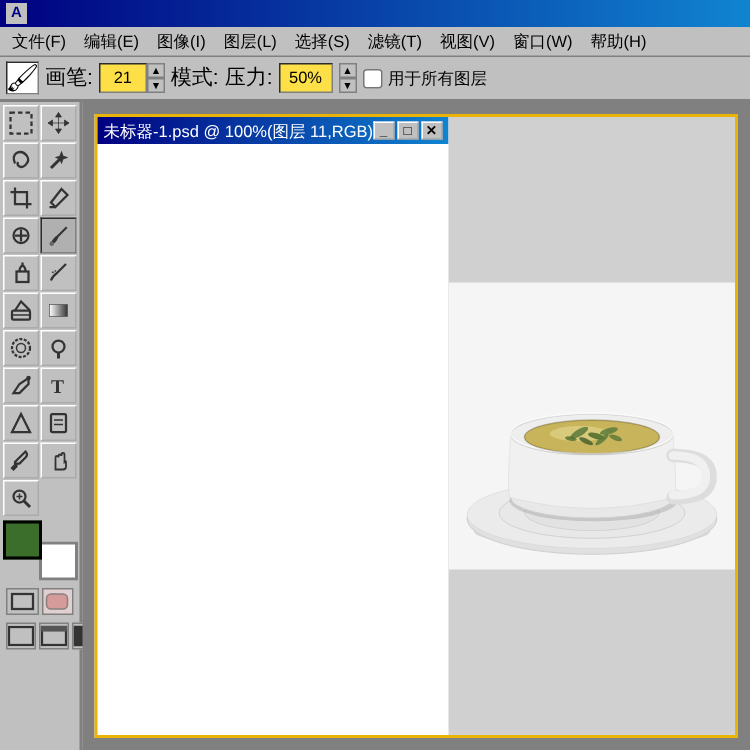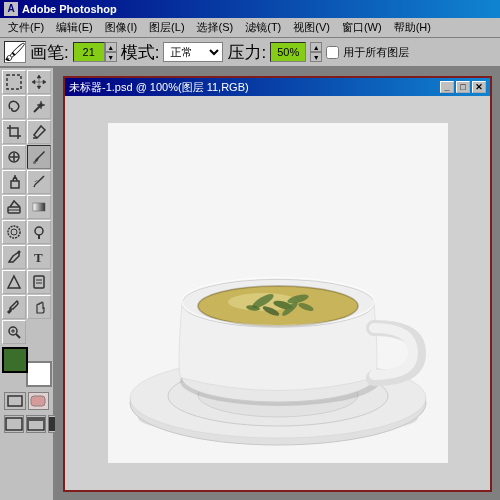--- a/index.html
+++ b/index.html
@@ -56,21 +56,21 @@
     #options-bar {
       background: #c0c0c0;
       height: 30px;
       display: flex;
       align-items: center;
       padding: 0 4px;
       border-bottom: 2px solid #808080;
       gap: 4px;
     }
     .options-label {
-      font-size: 17px;
+      font-size: 14px;
       white-space: nowrap;
     }
     .options-icon {
       width: 22px;
       height: 22px;
       background: white;
       border: 1px inset #808080;
       display: flex;
       align-items: center;
       justify-content: center;
@@ -80,21 +80,21 @@
       height: 20px;
       font-size: 11px;
       background: white;
       border: 1px solid #808080;
       padding: 0 2px;
     }
     .options-input {
       width: 40px;
       height: 20px;
       font-size: 11px;
-      background: #84cc16;
+      background: #fde047;
       border: 1px inset #808080;
       text-align: center;
     }
     .options-stepper {
       display: flex;
       flex-direction: column;
       height: 20px;
     }
     .stepper-btn {
       width: 12px;
@@ -221,24 +221,23 @@
     #canvas-area {
       flex: 1;
       background: #808080;
       padding: 8px;
       overflow: hidden;
     }
 
     
     #doc-window {
       background: white;
-      border: 2px solid #7f1d1d;
+      border: 2px solid #eab308;
       height: 100%;
       display: flex;
-      flex-direction: column;
     }
     #doc-title-bar {
       background: linear-gradient(to right, #000080, #1084d0);
       color: white;
       height: 18px;
       display: flex;
       align-items: center;
       justify-content: space-between;
       padding: 0 4px;
       font-size: 11px;
@@ -277,21 +276,20 @@
       width: 340px;
       height: 340px;
       position: relative;
     }
   </style>
 </head>
 <body>
 
 <div id="title-bar">
   <span class="title-icon">A</span>
-  <span>Adobe Photoshop</span>
 </div>
 
 <div id="menu-bar">
   <span class="menu-item">文件(F)</span>
   <span class="menu-item">编辑(E)</span>
   <span class="menu-item">图像(I)</span>
   <span class="menu-item">图层(L)</span>
   <span class="menu-item">选择(S)</span>
   <span class="menu-item">滤镜(T)</span>
   <span class="menu-item">视图(V)</span>
@@ -306,23 +304,20 @@
   <span class="options-label">画笔:</span>
   <div class="brush-size-group">
     <input class="options-input" type="text" value="21" style="width: 32px;">
     <div class="options-stepper">
       <div class="stepper-btn">▲</div>
       <div class="stepper-btn">▼</div>
     </div>
   </div>
 
   <span class="options-label">模式:</span>
-  <select class="options-select" style="width:60px;">
-    <option>正常</option>
-  </select>
 
   <span class="options-label">压力:</span>
   <input class="options-input" type="text" value="50%" style="width: 36px;">
   <div class="options-stepper">
     <div class="stepper-btn">▲</div>
     <div class="stepper-btn">▼</div>
   </div>
 
   <label class="checkbox-label">
     <input type="checkbox" style="">

